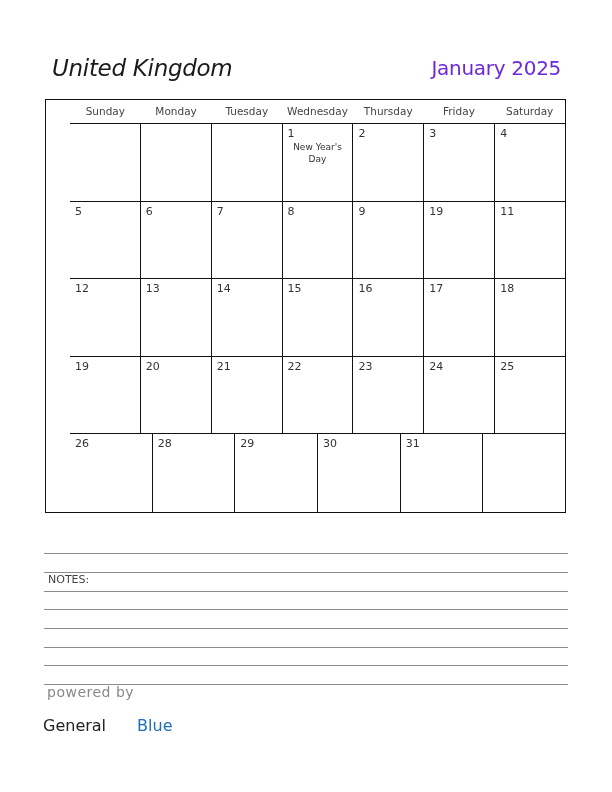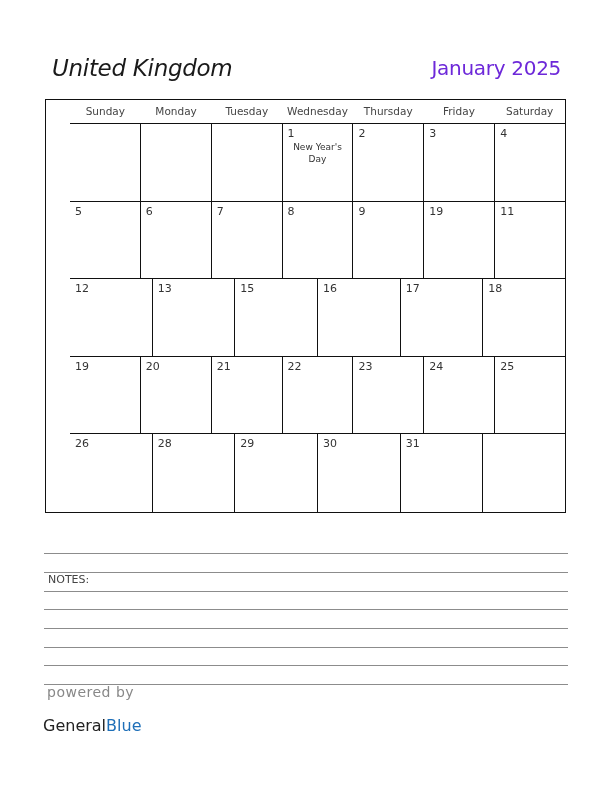--- a/index.html
+++ b/index.html
@@ -14,21 +14,21 @@
     .row:last-child { border-bottom: none; justify-content: center; }
     .cell { flex: 1; border-right: 1.3px solid #111; padding: 3px 5px; font-size: 11px; color: #333; }
     .cell:last-child { border-right: none; }
     .cell .num { display: block; line-height: 13px; }
     .cell .hol { display: block; font-size: 9px; line-height: 12px; margin-top: 1px; color: #333; text-align: center; }
     .notes-label { position: absolute; left: 48px; top: 537px; font-size: 11px; color: #444; margin-top: 36px; }
     .nline { position: absolute; left: 44px; width: 524px; height: 1px; background: #8c8c8c; }
     .powered { position: absolute; left: 47px; top: 684px; font-size: 14px; color: #888; letter-spacing: 0.5px; }
     .brand { position: absolute; left: 43px; top: 716px; font-size: 16px; }
     .brand .g { color: #222; }
-    .brand .b { color: #1e6fb8; }
+    .brand .b { color: #1e6fb8; padding-left: 31px; }
   </style>
 </head>
 <body>
 
 <div class="title-left">United Kingdom</div>
 <div class="title-right">January 2025</div>
 
 <div class="cal">
   <div class="hdr">
     <div>Sunday</div>
@@ -86,20 +86,23 @@
         <div class="cell">
           <span class="num">11</span>
         </div>
       </div>
       <div class="row">
         <div class="cell">
           <span class="num">12</span>
         </div>
         <div class="cell">
           <span class="num">13</span>
+        </div>
+        <div class="cell">
+          <span class="num">14</span>
         </div>
         <div class="cell">
           <span class="num">15</span>
         </div>
         <div class="cell">
           <span class="num">16</span>
         </div>
         <div class="cell">
           <span class="num">17</span>
         </div>

